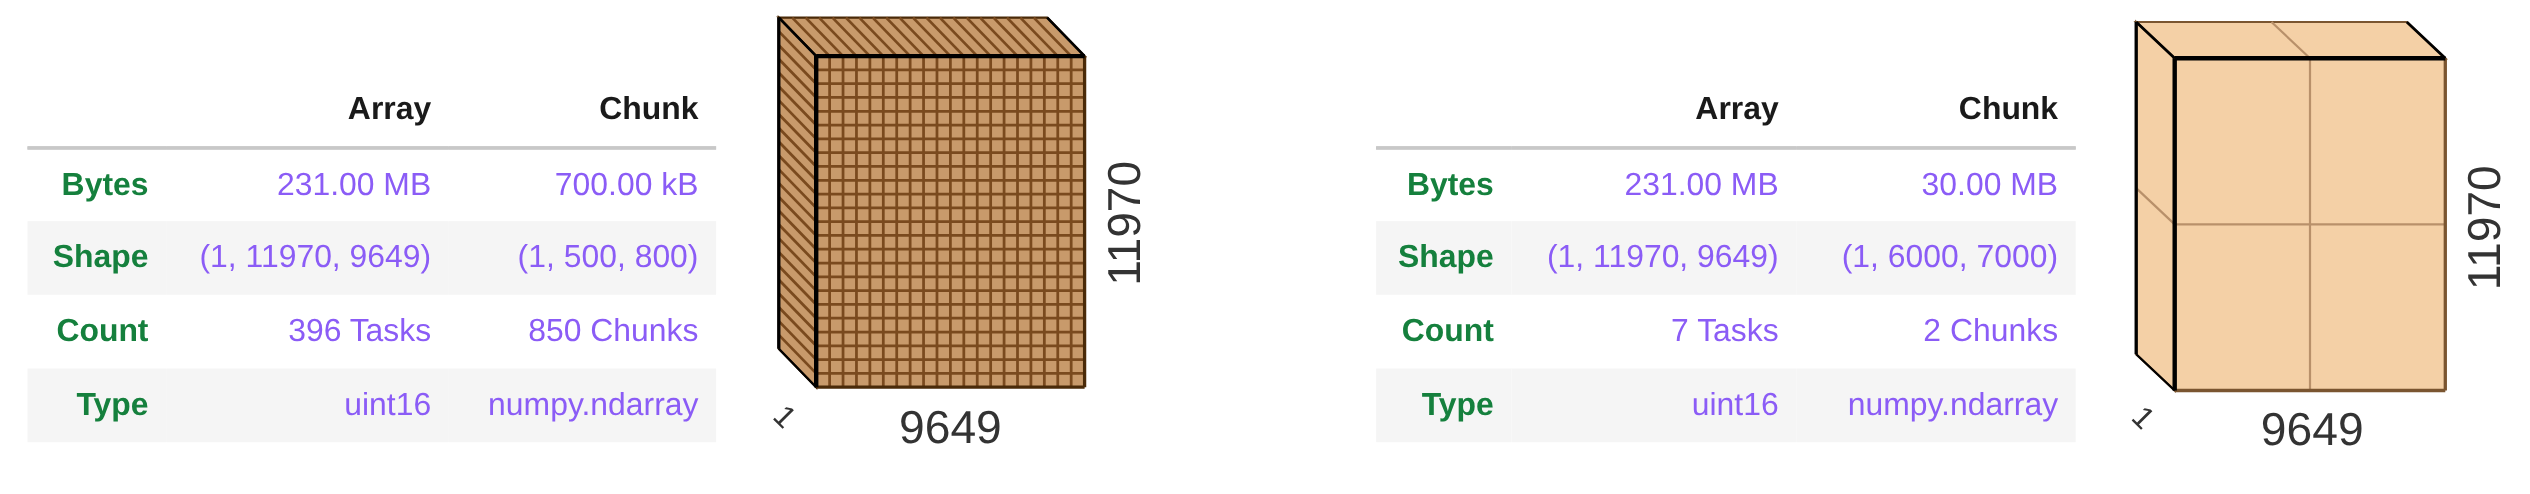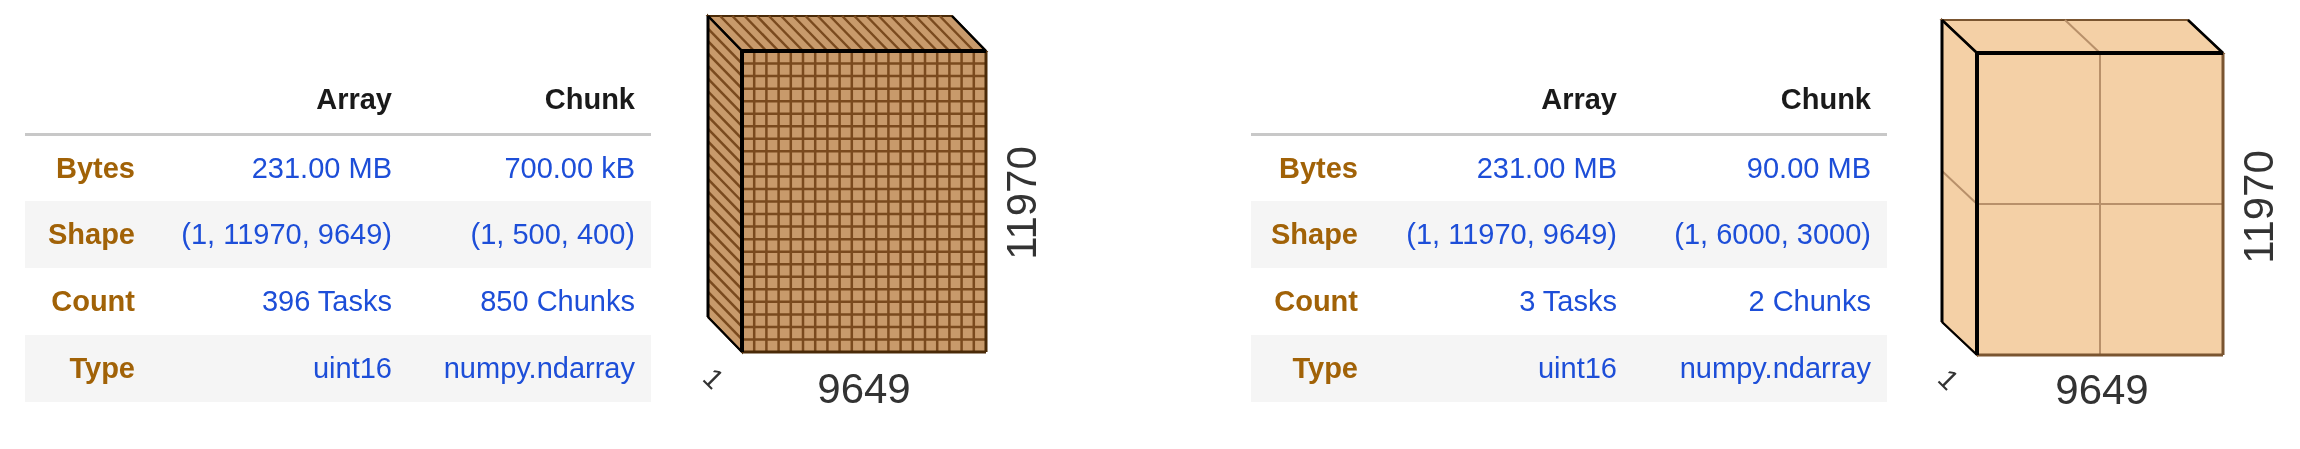--- a/index.html
+++ b/index.html
@@ -5,22 +5,22 @@
   html, body { margin: 0; padding: 0; background: #ffffff; }
   body { width: 2300px; height: 449px; position: relative; overflow: hidden;
          font-family: "Liberation Sans", "DejaVu Sans", sans-serif; color: #1a1a1a; }
   .panel { position: absolute; top: 0; height: 343px; }
   table.info { position: absolute; border-collapse: collapse; table-layout: fixed;
                font-size: 29px; }
   table.info th, table.info td { padding: 0 16px; text-align: right; white-space: nowrap;
                height: 67px; box-sizing: border-box; }
   table.info thead th { font-weight: bold; height: 68px; vertical-align: middle;
                border-bottom: 3px solid #c8c8c8; color: #1a1a1a; }
-  table.info tbody th { font-weight: bold; color: #a16207; }
-  table.info tbody td { color: #1d4ed8; }
+  table.info tbody th { font-weight: bold; color: #15803d; }
+  table.info tbody td { color: #8b5cf6; }
   table.info tbody tr:nth-child(even) { background: #f5f5f5; }
   .cube { position: absolute; top: 0; }
   .dim-label { font-family: "Liberation Sans", "DejaVu Sans", sans-serif;
                font-size: 42px; fill: #333333; }
   .dim-label-small { font-family: "Liberation Sans", "DejaVu Sans", sans-serif;
                font-size: 28px; fill: #333333; }
 </style>
 </head>
 <body>
 
@@ -40,21 +40,21 @@
     </thead>
     <tbody>
       <tr>
         <th>Bytes</th>
         <td>231.00 MB</td>
         <td>700.00 kB</td>
       </tr>
       <tr>
         <th>Shape</th>
         <td>(1, 11970, 9649)</td>
-        <td>(1, 500, 400)</td>
+        <td>(1, 500, 800)</td>
       </tr>
       <tr>
         <th>Count</th>
         <td>396 Tasks</td>
         <td>850 Chunks</td>
       </tr>
       <tr>
         <th>Type</th>
         <td>uint16</td>
         <td>numpy.ndarray</td>
@@ -177,30 +177,30 @@
       <tr>
         <th></th>
         <th>Array</th>
         <th>Chunk</th>
       </tr>
     </thead>
     <tbody>
       <tr>
         <th>Bytes</th>
         <td>231.00 MB</td>
-        <td>90.00 MB</td>
+        <td>30.00 MB</td>
       </tr>
       <tr>
         <th>Shape</th>
         <td>(1, 11970, 9649)</td>
-        <td>(1, 6000, 3000)</td>
+        <td>(1, 6000, 7000)</td>
       </tr>
       <tr>
         <th>Count</th>
-        <td>3 Tasks</td>
+        <td>7 Tasks</td>
         <td>2 Chunks</td>
       </tr>
       <tr>
         <th>Type</th>
         <td>uint16</td>
         <td>numpy.ndarray</td>
       </tr>
     </tbody>
   </table>
 

